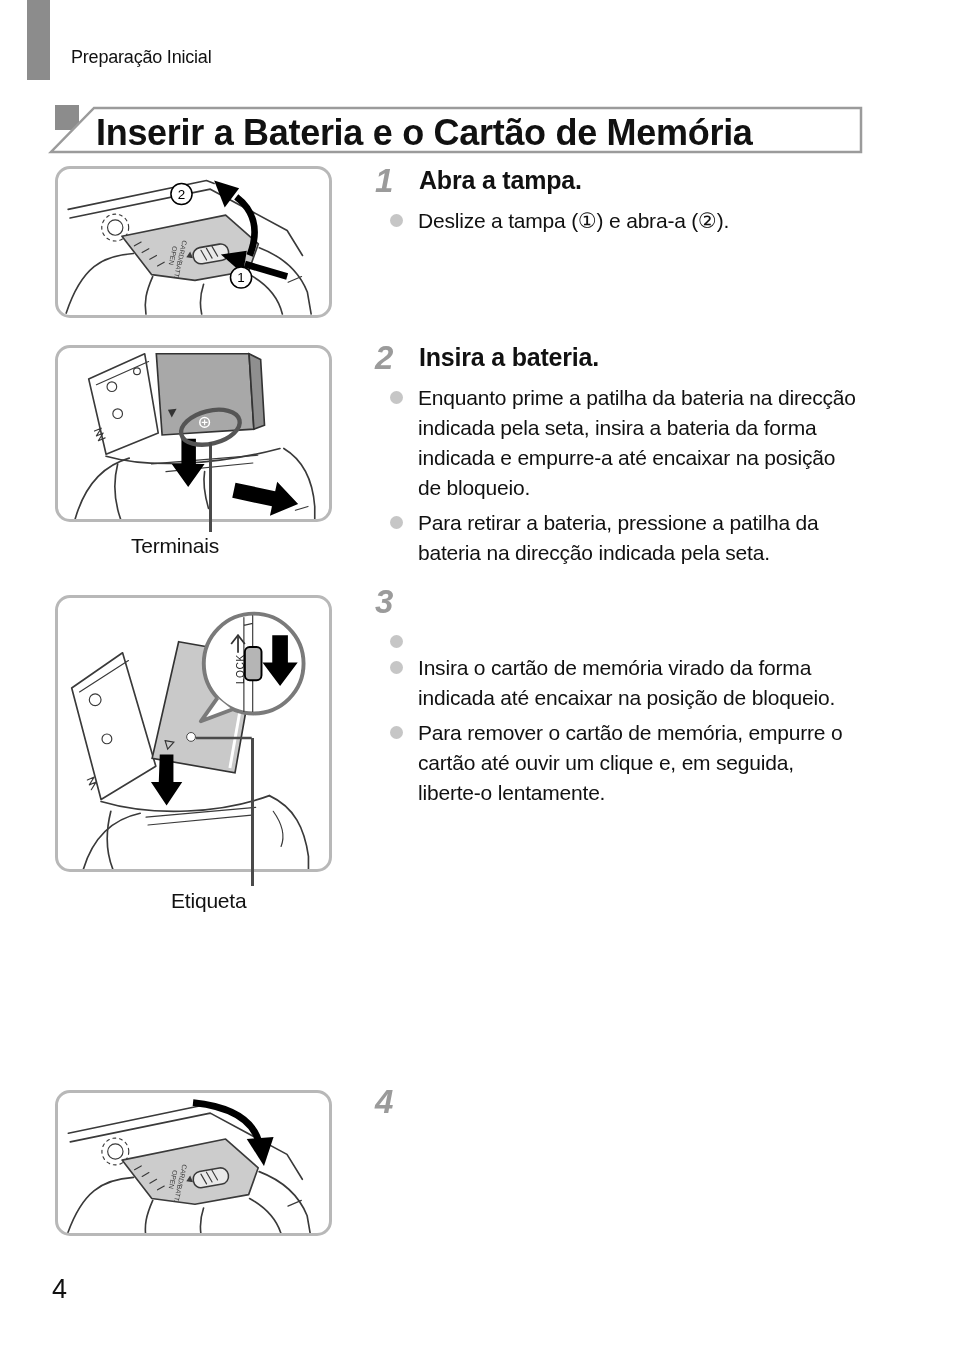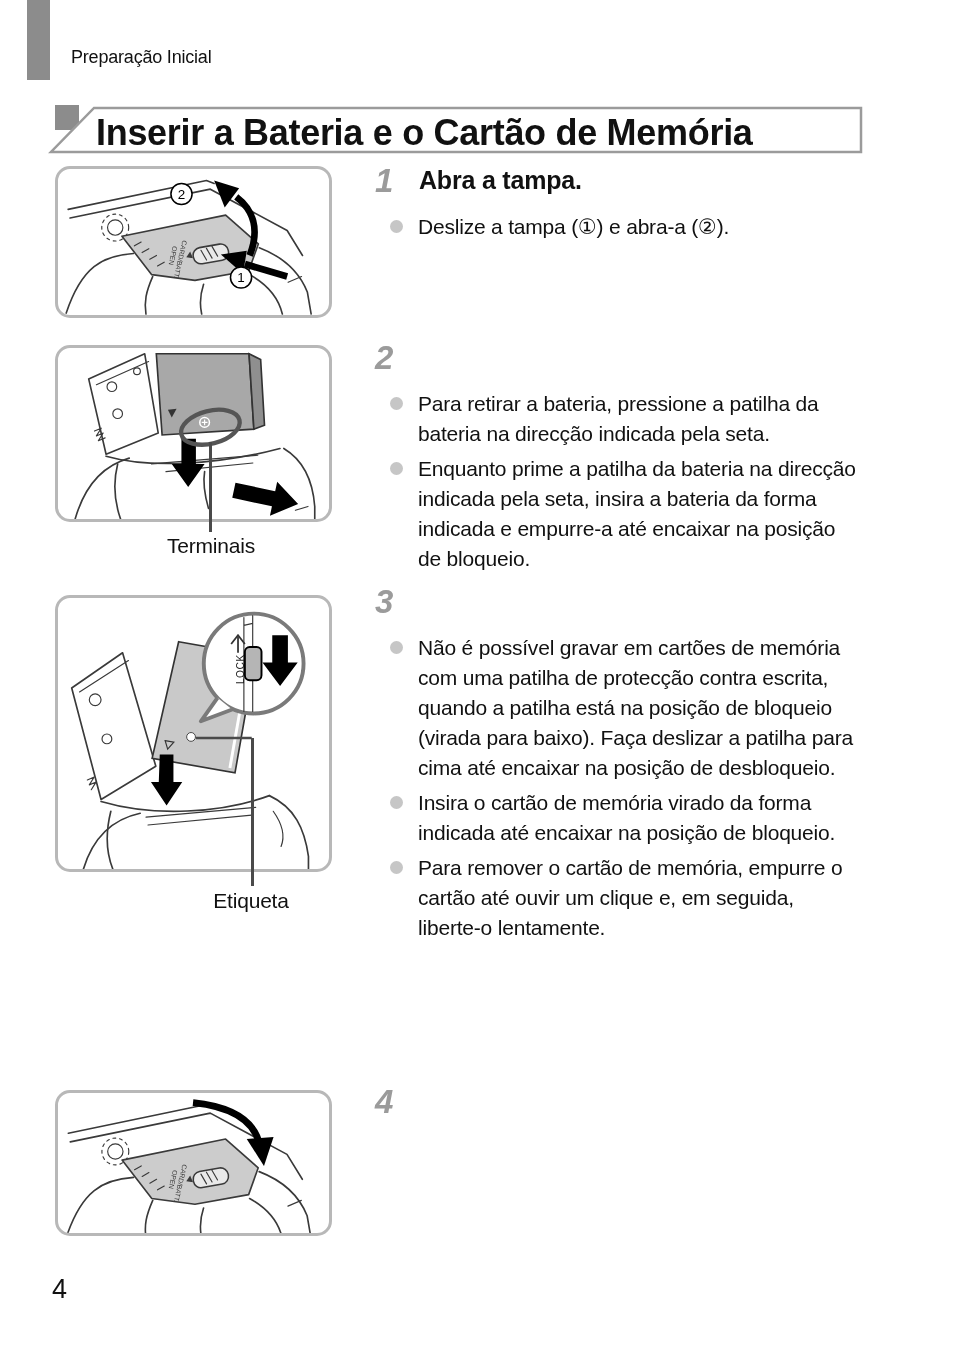--- a/index.html
+++ b/index.html
@@ -16,32 +16,32 @@
   .section-tab{position:absolute;left:27px;top:0;width:23px;height:80px;background:var(--accent-gray)}
   .section-label{position:absolute;left:71px;top:47px;font-size:18px;letter-spacing:-0.2px}
   .banner-svg{position:absolute;left:48px;top:105px}
   .page-title{position:absolute;left:96px;top:112px;width:740px;font-size:36px;font-weight:bold;letter-spacing:-0.3px;white-space:nowrap}
   .figure{position:absolute;left:55px;width:277px;border:3px solid var(--figure-border);border-radius:15px;background:#fff;overflow:hidden}
   .fig1{top:166px;height:152px}
   .fig2{top:345px;height:177px}
   .fig3{top:595px;height:277px}
   .fig4{top:1090px;height:146px}
   .figure svg{display:block;width:100%;height:100%}
-  .fig-label{position:absolute;font-size:21px;text-align:center;letter-spacing:-0.2px}
+  .fig-label{position:absolute;font-size:21px;letter-spacing:-0.2px}
   .label-terminais{left:131px;top:534px;width:160px}
   .label-etiqueta{left:171px;top:889px;width:160px}
   .leader-v{position:absolute;width:3px;background:#4a4a4a}
   .leader-terminais{left:209px;top:442px;height:90px}
   .leader-etiqueta{left:251px;top:738px;height:148px}
   .step{position:absolute;left:375px;width:530px}
   .s1{top:163px}.s2{top:340px}.s3{top:584px}.s4{top:1084px}
   .step-head{display:flex}
   .step-num{flex:none;width:30px;margin-right:14px;font-size:33px;line-height:35px;font-weight:bold;font-style:italic;color:var(--step-number)}
   .step-heading{font-size:25px;line-height:35px;font-weight:bold;width:452px;letter-spacing:-0.2px}
-  .bullets{margin-top:14px}
+  .bullets{margin-top:8px}
   .bullet-row{display:flex}
   .bullet-row + .bullet-row{margin-top:5px}
   .bullet-dot{flex:none;width:13px;height:13px;border-radius:50%;background:var(--bullet);margin:8px 15px 0 15px}
   .bullet-text{font-size:21px;line-height:30px;width:444px;letter-spacing:-0.2px}
   .s4 .bullet-text{width:418px}
   .page-number{position:absolute;left:52px;top:1274px;font-size:27px}
   
   .la{fill:none;stroke:var(--line-art);stroke-width:1.7;stroke-linecap:round;stroke-linejoin:round}
   .la-thin{fill:none;stroke:var(--line-art);stroke-width:1.2;stroke-linecap:round;stroke-linejoin:round}
   .cover{fill:var(--cover-fill);stroke:var(--line-art);stroke-width:1.7;stroke-linejoin:round}
@@ -180,41 +180,41 @@
     <div class="bullet-row">
       <span class="bullet-dot"></span>
       <div class="bullet-text">Deslize a tampa (①) e abra-a (②).</div>
     </div>
   </div>
 </div>
 
 <div class="step s2">
   <div class="step-head">
     <span class="step-num">2</span>
+    <h2 class="step-heading">Insira a bateria.</h2>
   </div>
   <div class="bullets">
     <div class="bullet-row">
       <span class="bullet-dot"></span>
+      <div class="bullet-text">Enquanto prime a patilha da bateria na direcção indicada pela seta, insira a bateria da forma indicada e empurre-a até encaixar na posição de bloqueio.</div>
+    </div>
+    <div class="bullet-row">
+      <span class="bullet-dot"></span>
       <div class="bullet-text">Para retirar a bateria, pressione a patilha da bateria na direcção indicada pela seta.</div>
     </div>
-    <div class="bullet-row">
-      <span class="bullet-dot"></span>
-      <div class="bullet-text">Enquanto prime a patilha da bateria na direcção indicada pela seta, insira a bateria da forma indicada e empurre-a até encaixar na posição de bloqueio.</div>
-    </div>
   </div>
 </div>
 
 <div class="step s3">
   <div class="step-head">
     <span class="step-num">3</span>
   </div>
   <div class="bullets">
     <div class="bullet-row">
       <span class="bullet-dot"></span>
-      <div class="bullet-text">Não é possível gravar em cartões de memória com uma patilha de protecção contra escrita, quando a patilha está na posição de bloqueio (virada para baixo). Faça deslizar a patilha para cima até encaixar na posição de desbloqueio.</div>
     </div>
     <div class="bullet-row">
       <span class="bullet-dot"></span>
       <div class="bullet-text">Insira o cartão de memória virado da forma indicada até encaixar na posição de bloqueio.</div>
     </div>
     <div class="bullet-row">
       <span class="bullet-dot"></span>
       <div class="bullet-text">Para remover o cartão de memória, empurre o cartão até ouvir um clique e, em seguida, liberte-o lentamente.</div>
     </div>
   </div>

